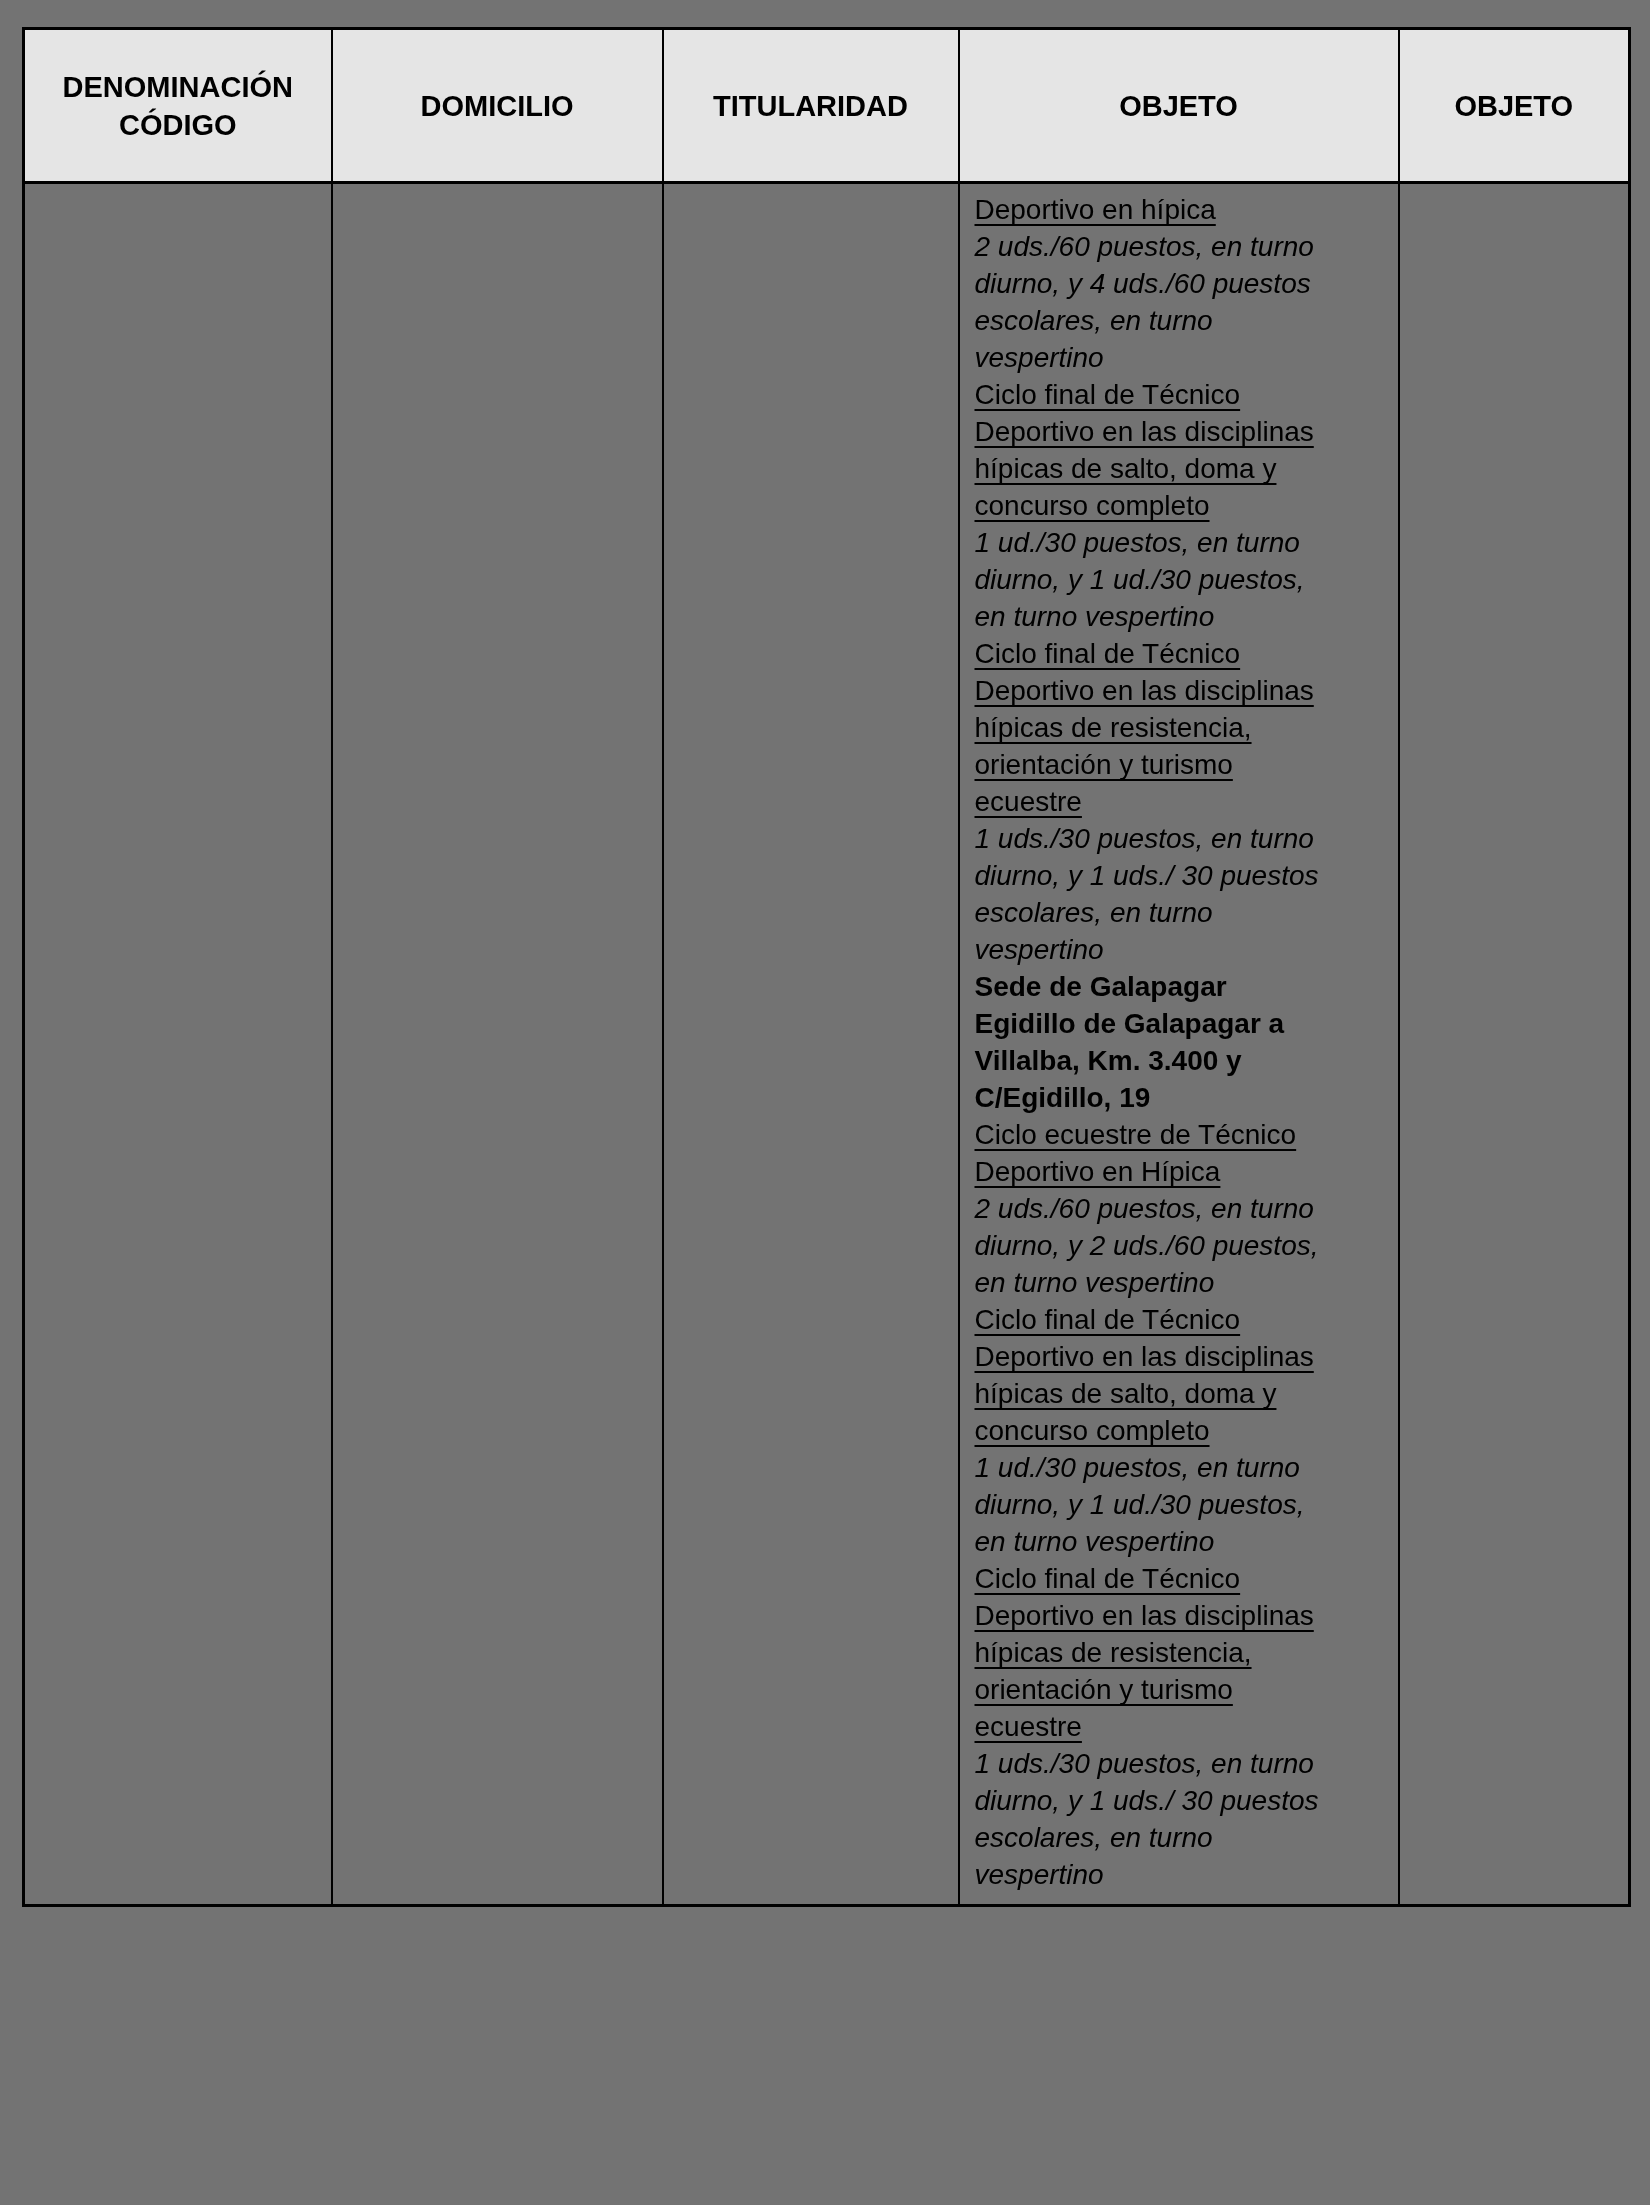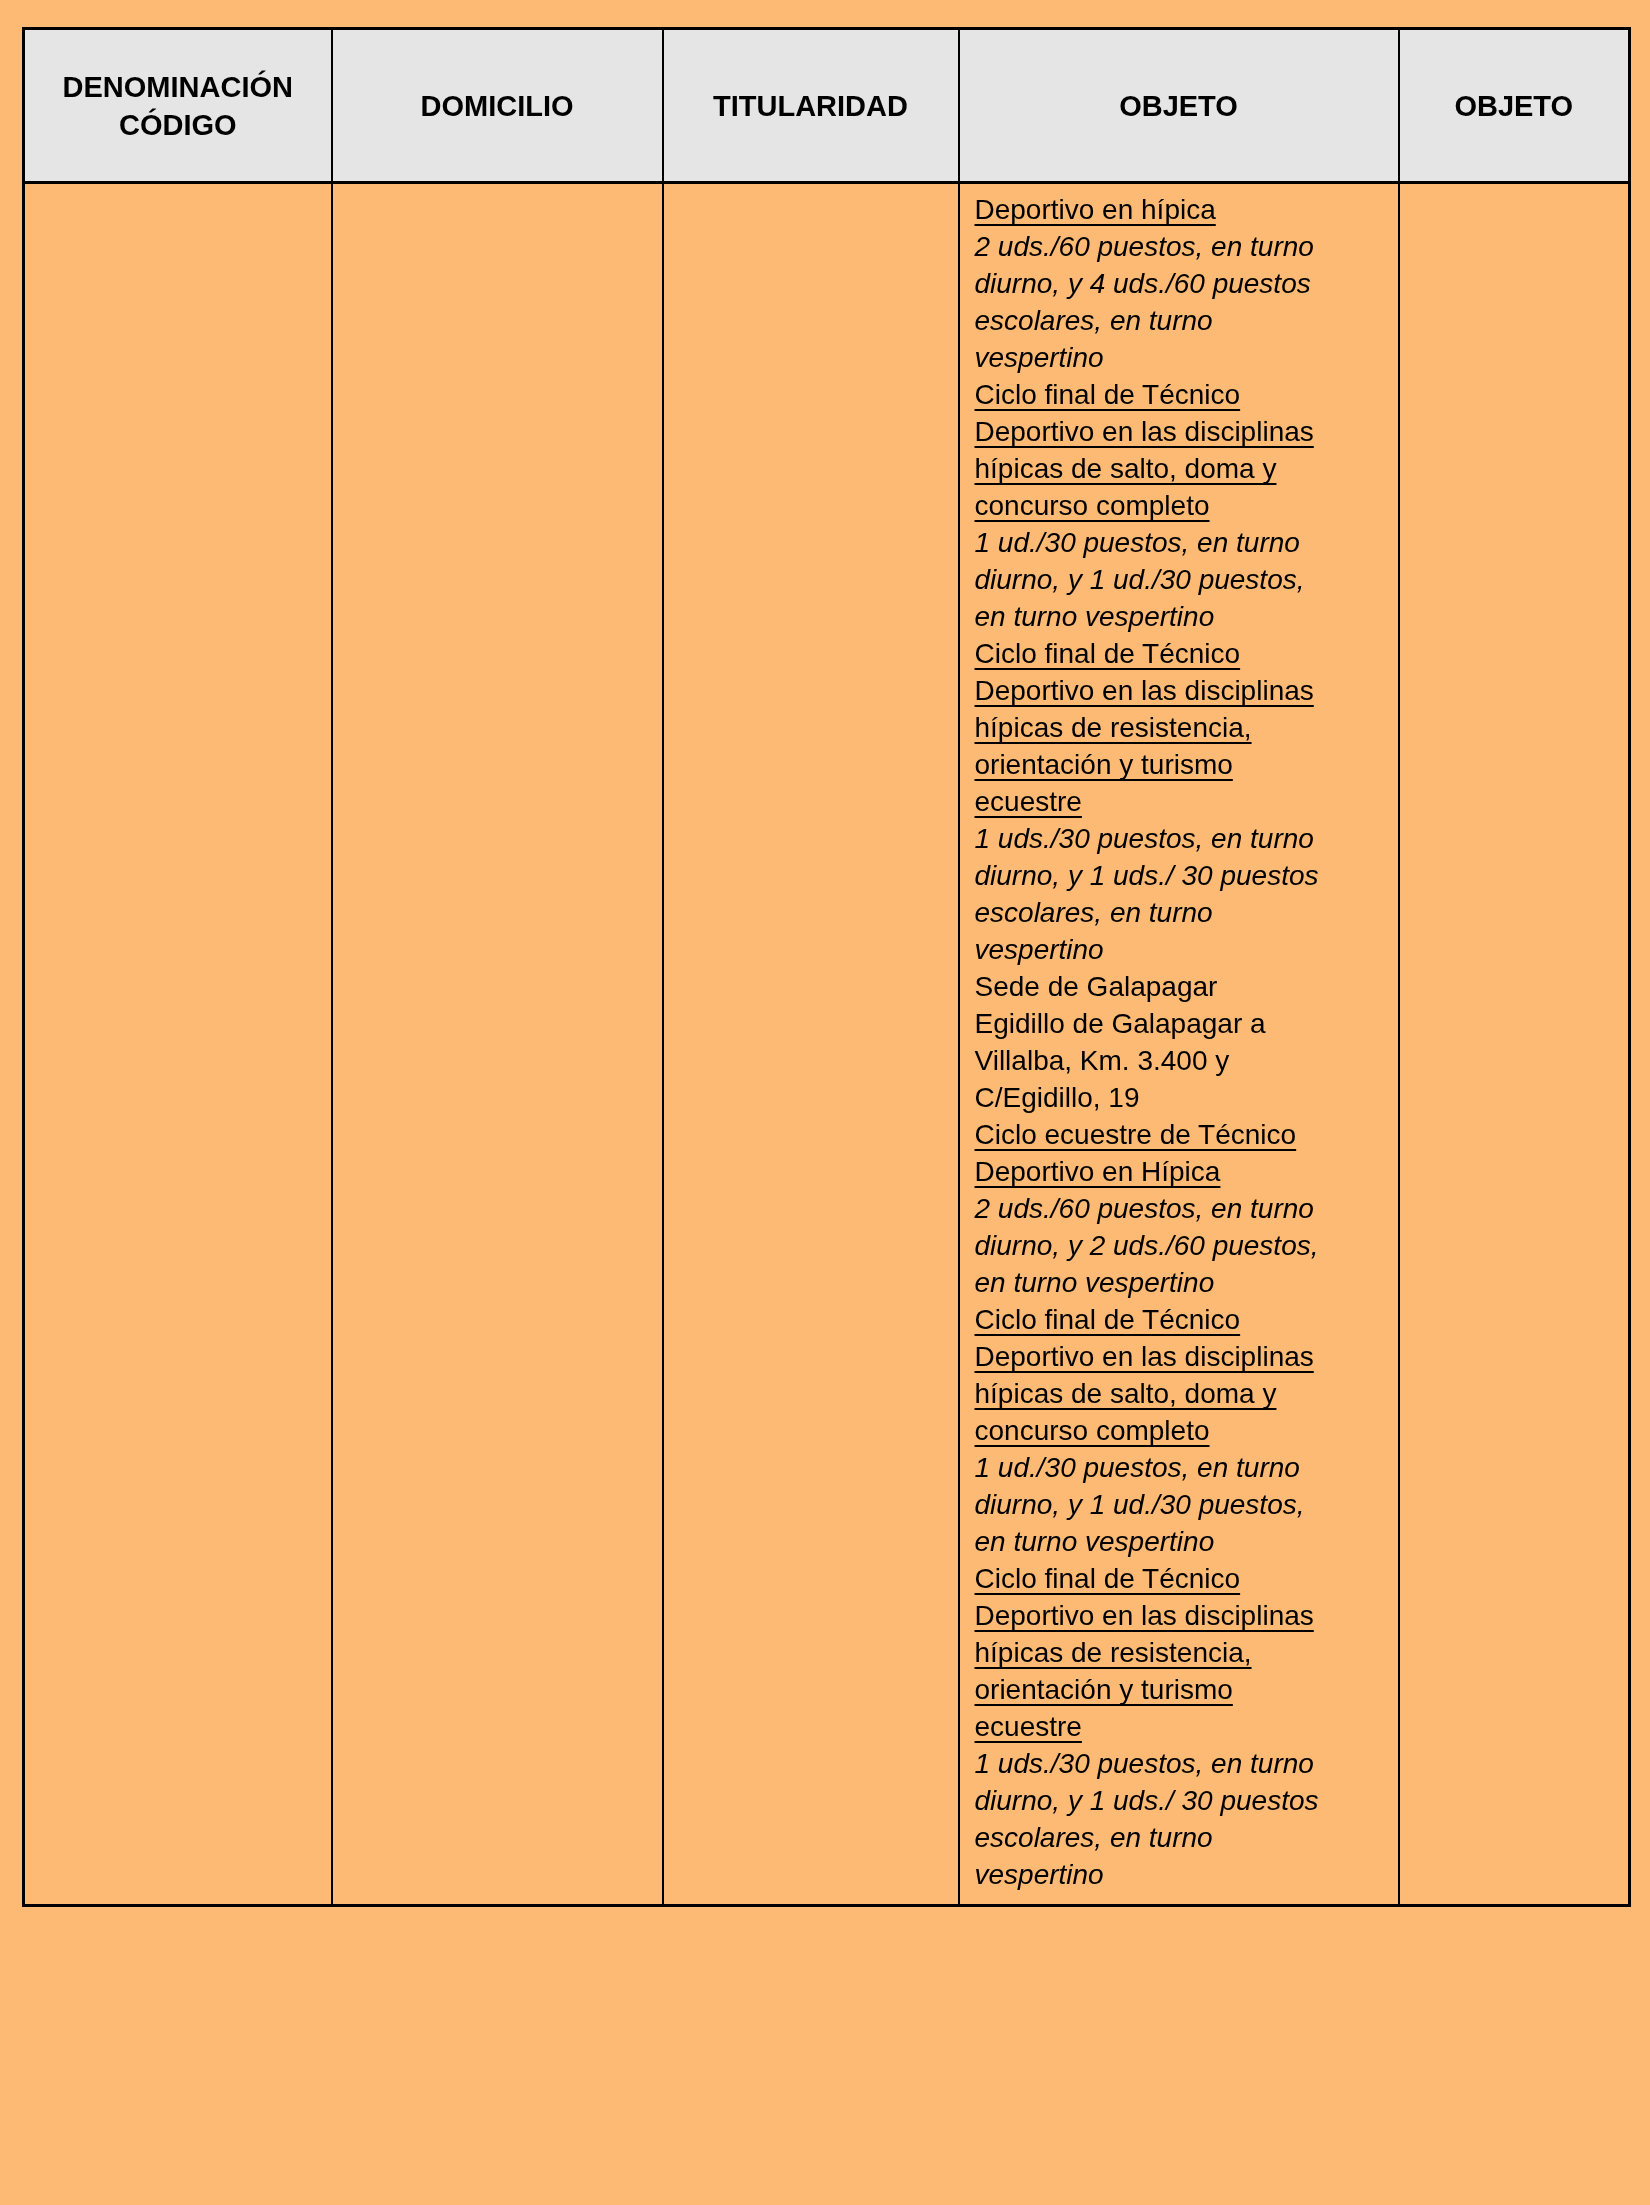--- a/index.html
+++ b/index.html
@@ -11,21 +11,21 @@
     width: 1650px;
     height: 2205px;
     font-family: "Liberation Sans", sans-serif;
     color: #000000;
     position: relative;
   }
   .page {
     position: relative;
     width: 1650px;
     height: 2205px;
-    background: #fdba74;
+    background: #737373;
     overflow: hidden;
   }
   table.doc-table {
     position: absolute;
     left: 22px;
     top: 27.4px;
     width: 1605px;
     border-collapse: collapse;
     table-layout: fixed;
     border: 3.9px solid #000000;
@@ -56,21 +56,21 @@
     margin-left: 38px;
   }
   td.objeto {
     padding: 7px 11px 11px 15px;
   }
   .line {
     line-height: 37px;
     white-space: nowrap;
   }
   .line.plain { font-weight: normal; text-decoration: none; font-style: italic; }
-  .line.bold { font-weight: normal; text-decoration: none; }
+  .line.bold { font-weight: bold; text-decoration: none; }
   .line.underline {
     font-weight: normal;
     text-decoration: underline;
     text-decoration-thickness: 2.4px;
     text-underline-offset: 4.7px;
   }
 </style>
 </head>
 <body>
 

